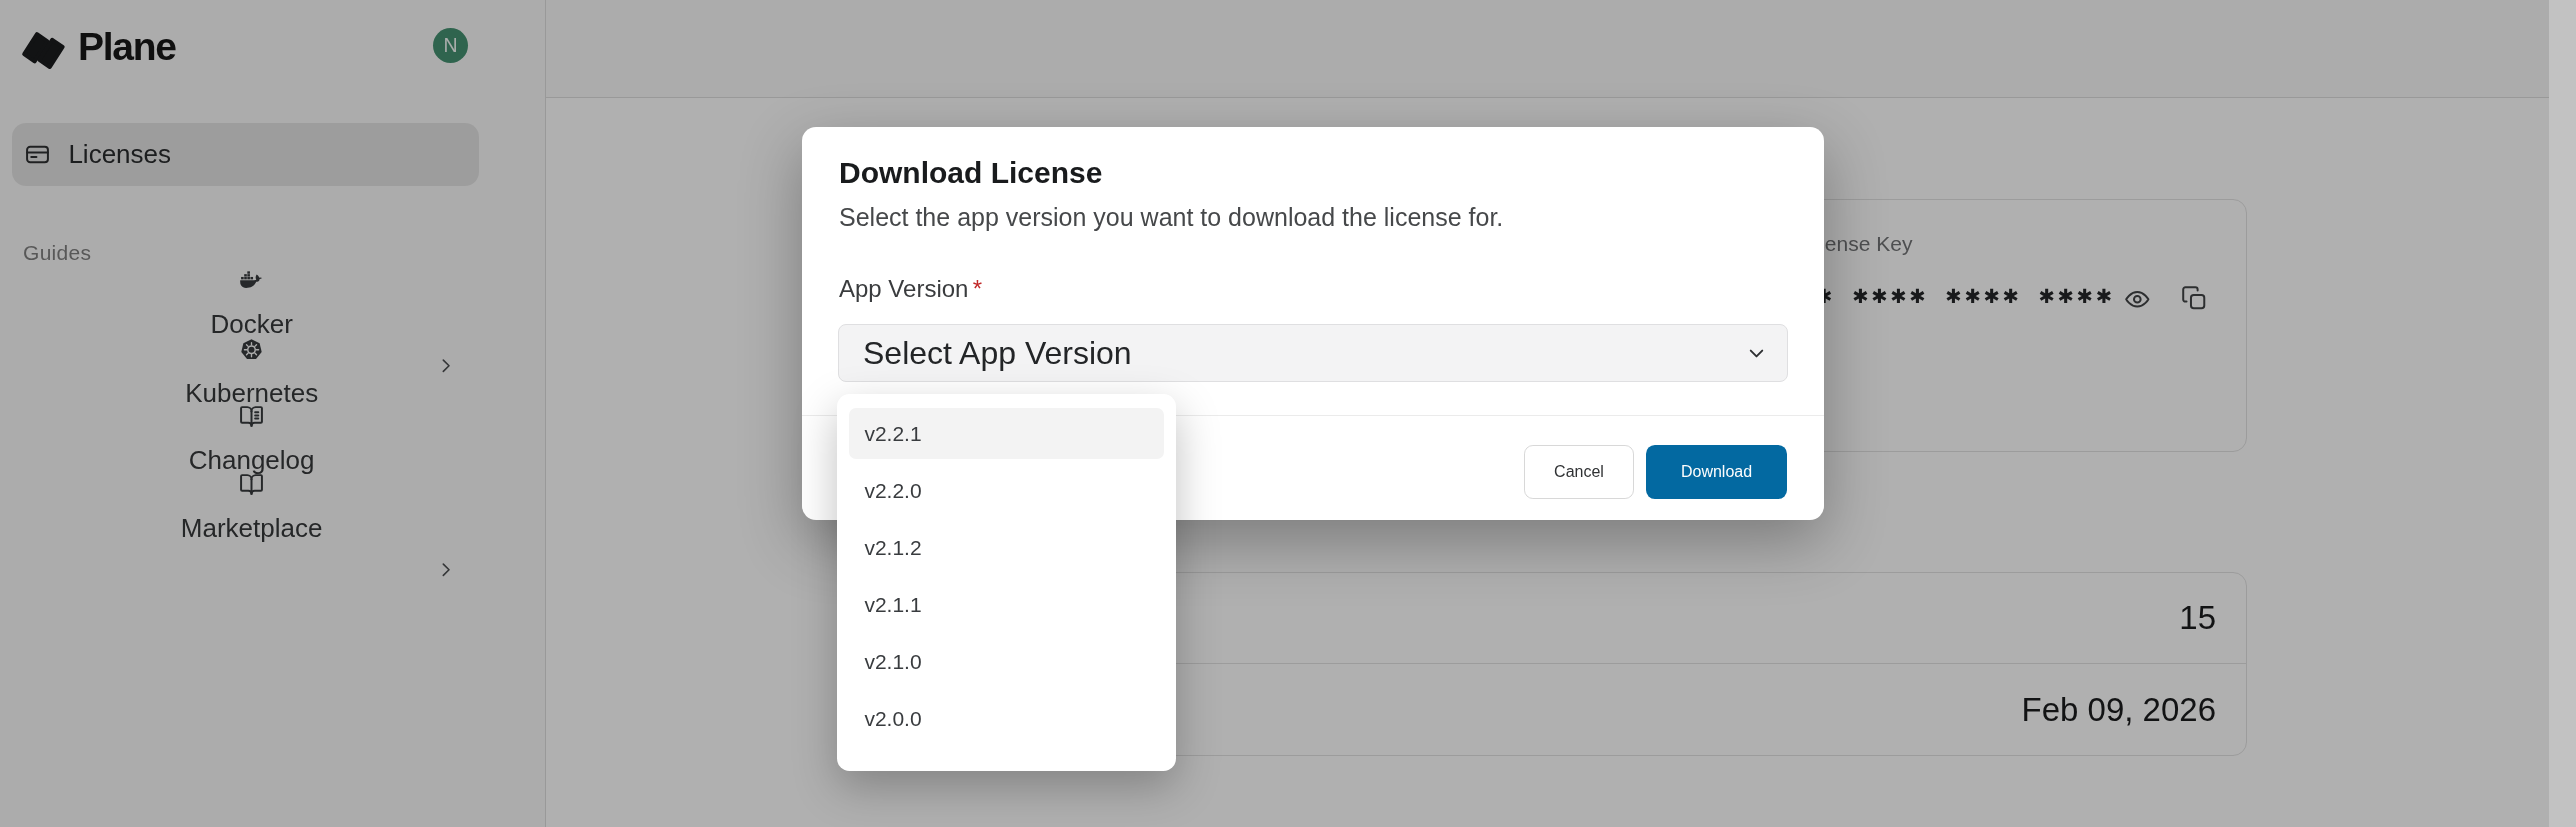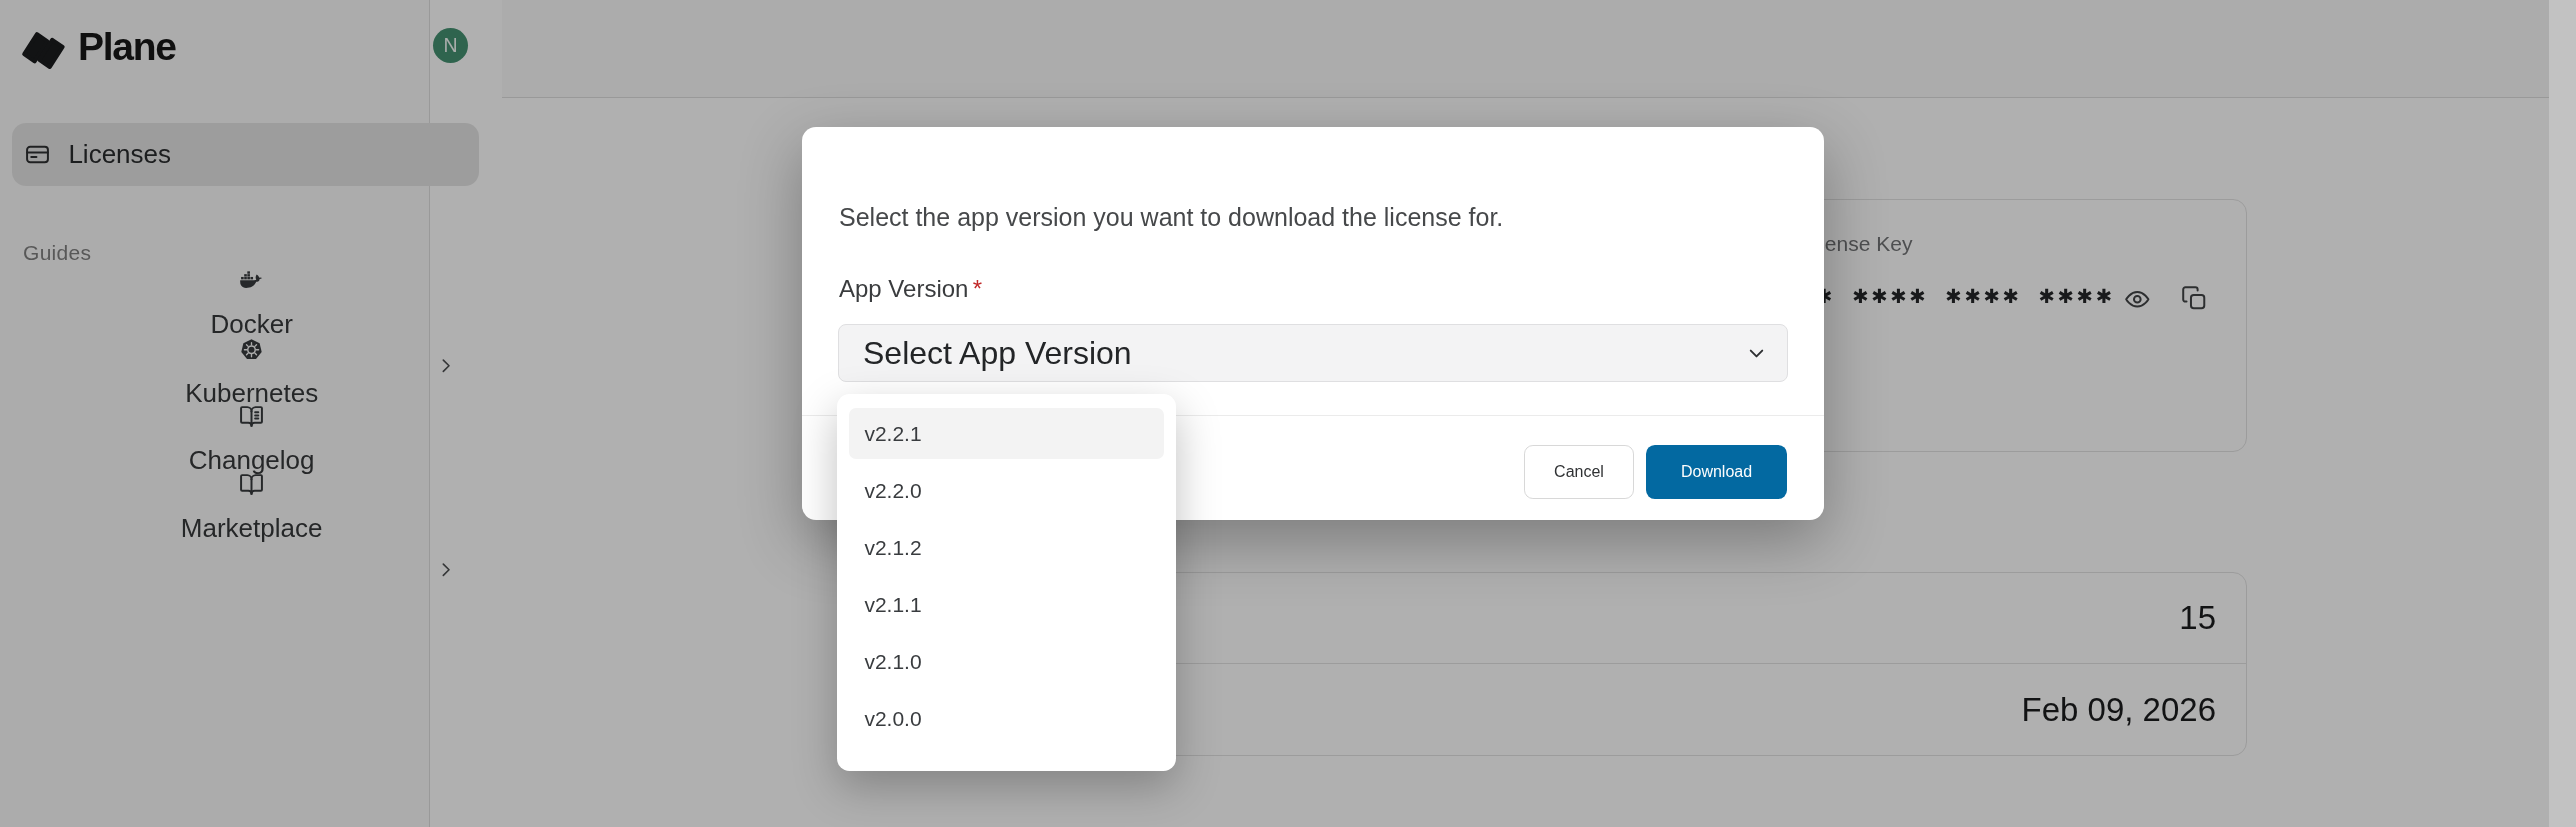--- a/index.html
+++ b/index.html
@@ -1,21 +1,21 @@
 <!DOCTYPE html>
 <html style="font-size:14px"><head>
 <meta charset="utf-8">
 <style>
   * { margin:0; padding:0; box-sizing:border-box; }
   html,body { background:#888; }
   body { font-family:"Liberation Sans", sans-serif; }
   .screen { position:relative; width:2576px; height:828px; background:#fff; overflow:hidden; }
 
   
-  .sidebar { position:absolute; left:0; top:0; width:430px; height:828px; background:#FAFAFA; border-right:1.3px solid #DEDEDE; z-index:2;padding-left:16px; }
+  .sidebar { position:absolute; left:0; top:0; width:546px; height:828px; background:#FAFAFA; border-right:1.3px solid #DEDEDE; z-index:2;padding-left:16px; }
   .topbar-right { position:absolute; left:502px; top:0; width:2074px; height:98px; background:#FAFAFA; z-index:1; }
   .topbar-border { position:absolute; left:502px; top:97px; width:2048px; height:1.3px; background:#DDDDDD; z-index:1; }
   .main-bg { position:absolute; left:502px; top:98px; width:2074px; height:729px; background:#FFFFFF; z-index:0; }
 
   
   .logo-row { position:absolute; left:0; top:0; width:501px; height:98px; }
   .logo-mark { position:absolute; left:17px; top:23px; width:48px; height:48px; }
   .brand { position:absolute; left:78px; top:25px; font-size:39px; font-weight:700; letter-spacing:-1.3px; color:#141414; }
   .avatar { position:absolute; left:433px; top:27.5px; width:35px; height:35px; border-radius:50%; background:#42906F; color:#F4FAF7; font-size:19.5px; font-weight:500; display:flex; align-items:center; justify-content:center; }
 
@@ -244,20 +244,21 @@
         <svg width="19.5" height="19.5" viewBox="0 0 24 24" fill="none" stroke="#4A4C4E" stroke-width="2" stroke-linecap="round" stroke-linejoin="round">
             <path d="M9 5l7 7-7 7"></path>
           </svg>
       </span>
     </div>
   </aside>
 
   <div class="overlay"></div>
 
   <div class="modal">
+    <div class="m-title">Download License</div>
     <div class="m-sub">Select the app version you want to download the license for.</div>
     <div class="m-label">
       <span>App Version</span><span class="req">*</span>
     </div>
     <div class="m-select">
       <span class="ph">Select App Version</span>
       <span class="chev">
         <svg width="23" height="23" viewBox="0 0 24 24" fill="none" stroke="#2E3032" stroke-width="2" stroke-linecap="round" stroke-linejoin="round">
             <path d="M6 9l6 6 6-6"></path>
           </svg>

